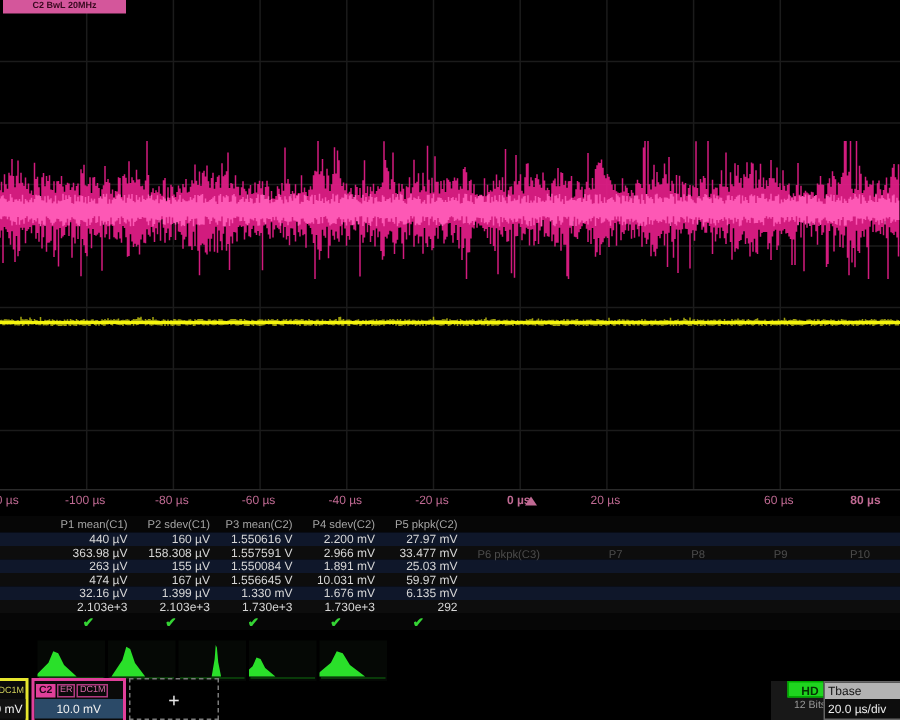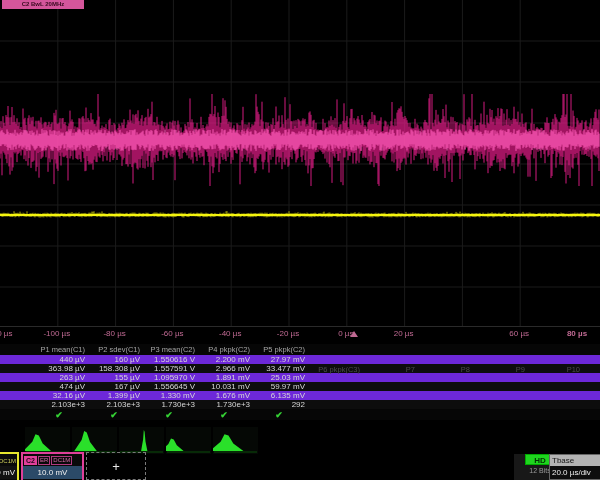--- a/index.html
+++ b/index.html
@@ -14,21 +14,21 @@
   
   #axis{position:absolute;left:0;top:0;width:600px;height:344px;overflow:hidden;}
   .axis-label{position:absolute;top:329px;transform:translateX(-50%);font-size:8px;color:#c06a93;white-space:nowrap;}
   .trig-marker{position:absolute;left:350px;top:331px;width:0;height:0;
                border-left:4px solid transparent;border-right:4px solid transparent;
                border-bottom:6px solid #c06a93;}
   
   #ptable{position:absolute;left:0;top:344px;width:600px;}
   .prow{display:flex;align-items:center;height:9px;padding-left:33px;width:567px;}
   .prow.header{height:11px;background:#060606;}
-  .prow.s0{background:#6d28d9;}
+  .prow.s0{background:#0f172a;}
   .prow.s1{background:#0d0d0d;}
   .prow.status{height:11px;background:#060606;}
   .pcell{width:52px;flex:0 0 52px;text-align:right;padding-right:3px;font-size:8px;
          color:#d6d6d6;white-space:nowrap;overflow:hidden;}
   .pcell.h{color:#a6a6a6;font-size:7.5px;}
   .pcell.dim{color:#4c4c4c;margin-top:40px;}
   .pcell.check{text-align:center;color:#35d435;font-size:9px;font-weight:bold;}
   
   #histicons{position:absolute;left:25px;top:427px;display:flex;gap:2px;}
   .histicon{width:45px;height:27px;background:#050805;}
@@ -88,33 +88,33 @@
   <div class="top-badge">C2 BwL 20MHz</div>
 
   <div id="axis">
     <div class="trig-marker"></div>
   <span class="axis-label" style="left: -1px;">-120 µs</span>
       <span class="axis-label" style="left: 56.8px;">-100 µs</span>
       <span class="axis-label" style="left: 114.6px;">-80 µs</span>
       <span class="axis-label" style="left: 172.4px;">-60 µs</span>
       <span class="axis-label" style="left: 230.2px;">-40 µs</span>
       <span class="axis-label" style="left: 288px;">-20 µs</span>
-      <span class="axis-label" style="left: 345.8px;">0 µs</span>
+      <span class="axis-label" style="left: 345.8px; font-weight: bold;">0 µs</span>
       <span class="axis-label" style="left: 403.6px;">20 µs</span>
       <span class="axis-label" style="left: 461.4px; margin-top: 32px;">40 µs</span>
       <span class="axis-label" style="left: 519.2px;">60 µs</span>
       <span class="axis-label" style="left: 577px; font-weight: bold;">80 µs</span>
     </div>
 
   <div id="ptable">
       <div class="prow header">
         <div class="pcell h">P1 mean(C1)</div>
         <div class="pcell h">P2 sdev(C1)</div>
         <div class="pcell h">P3 mean(C2)</div>
-        <div class="pcell h">P4 pkpk(C2)</div>
+        <div class="pcell h">P4 sdev(C2)</div>
         <div class="pcell h">P5 pkpk(C2)</div>
         <div class="pcell h dim">P6 pkpk(C3)</div>
         <div class="pcell h dim">P7</div>
         <div class="pcell h dim">P8</div>
         <div class="pcell h dim">P9</div>
         <div class="pcell h dim">P10</div>
       </div>
       <div class="prow s0">
         <div class="pcell">440 µV</div>
         <div class="pcell">160 µV</div>
@@ -135,21 +135,21 @@
         <div class="pcell">33.477 mV</div>
         <div class="pcell"></div>
         <div class="pcell"></div>
         <div class="pcell"></div>
         <div class="pcell"></div>
         <div class="pcell"></div>
       </div>
       <div class="prow s0">
         <div class="pcell">263 µV</div>
         <div class="pcell">155 µV</div>
-        <div class="pcell">1.095970 V</div>
+        <div class="pcell">1.550084 V</div>
         <div class="pcell">1.891 mV</div>
         <div class="pcell">25.03 mV</div>
         <div class="pcell"></div>
         <div class="pcell"></div>
         <div class="pcell"></div>
         <div class="pcell"></div>
         <div class="pcell"></div>
       </div>
       <div class="prow s1">
         <div class="pcell">474 µV</div>

